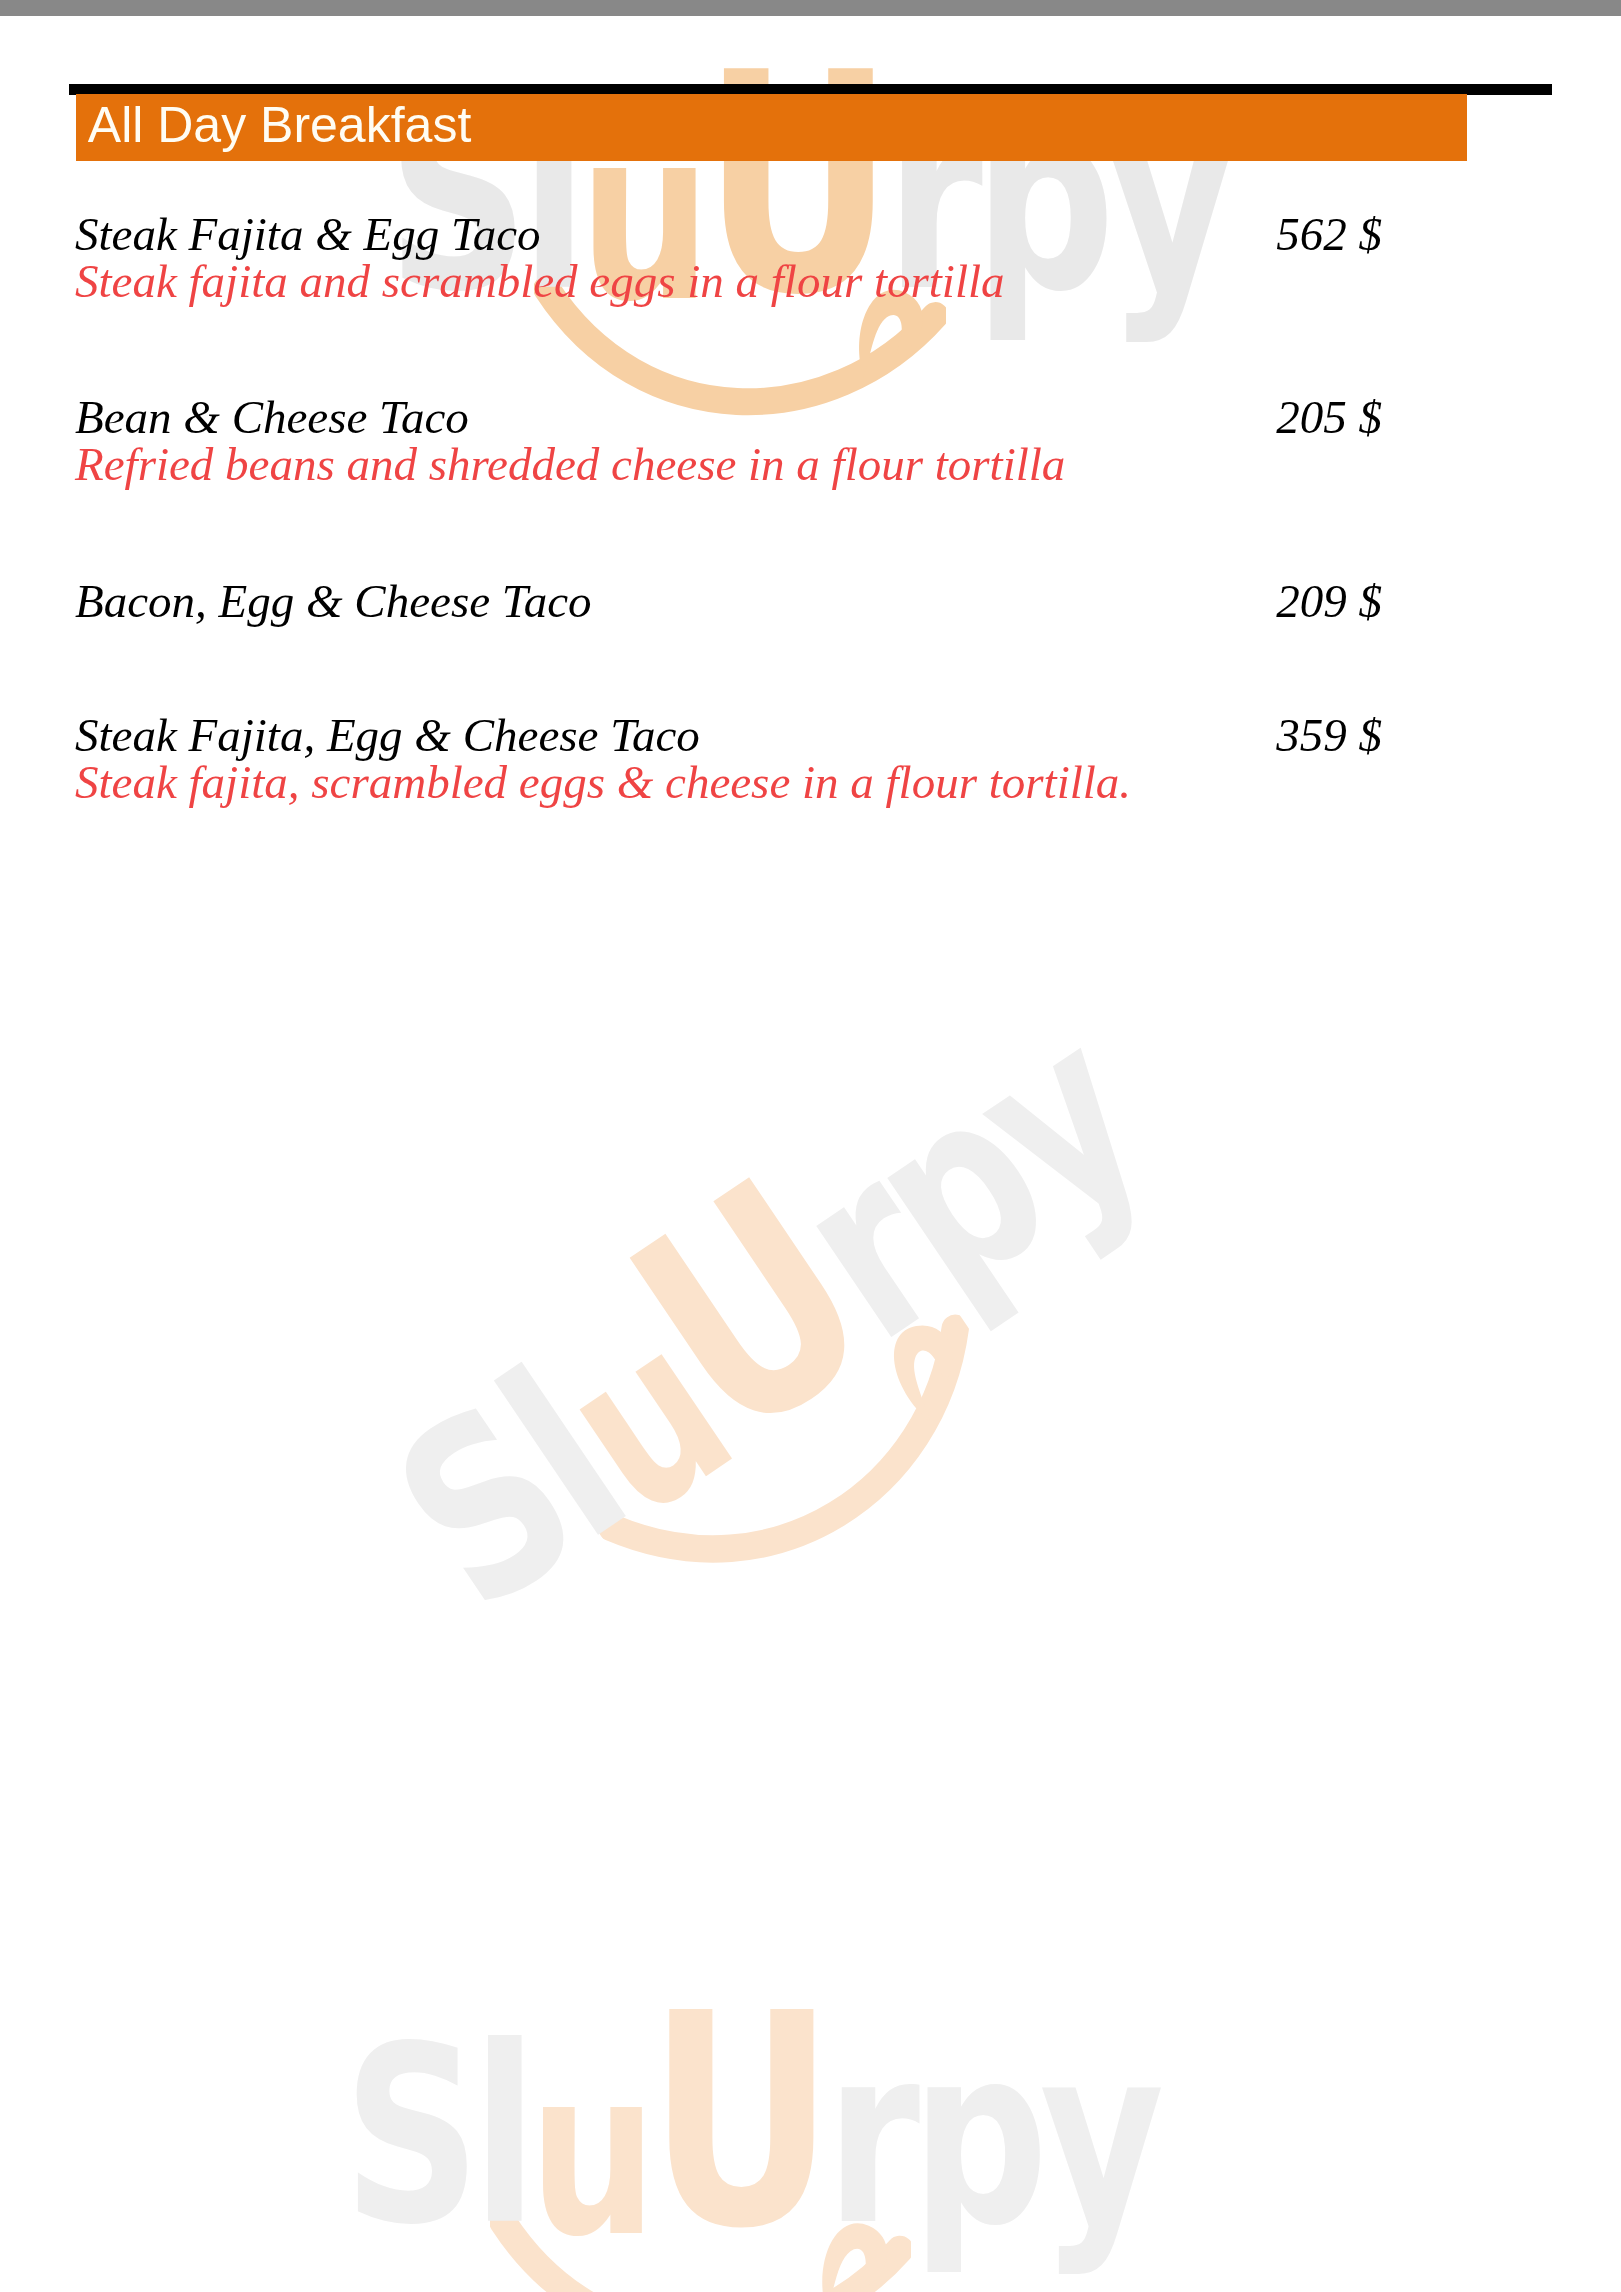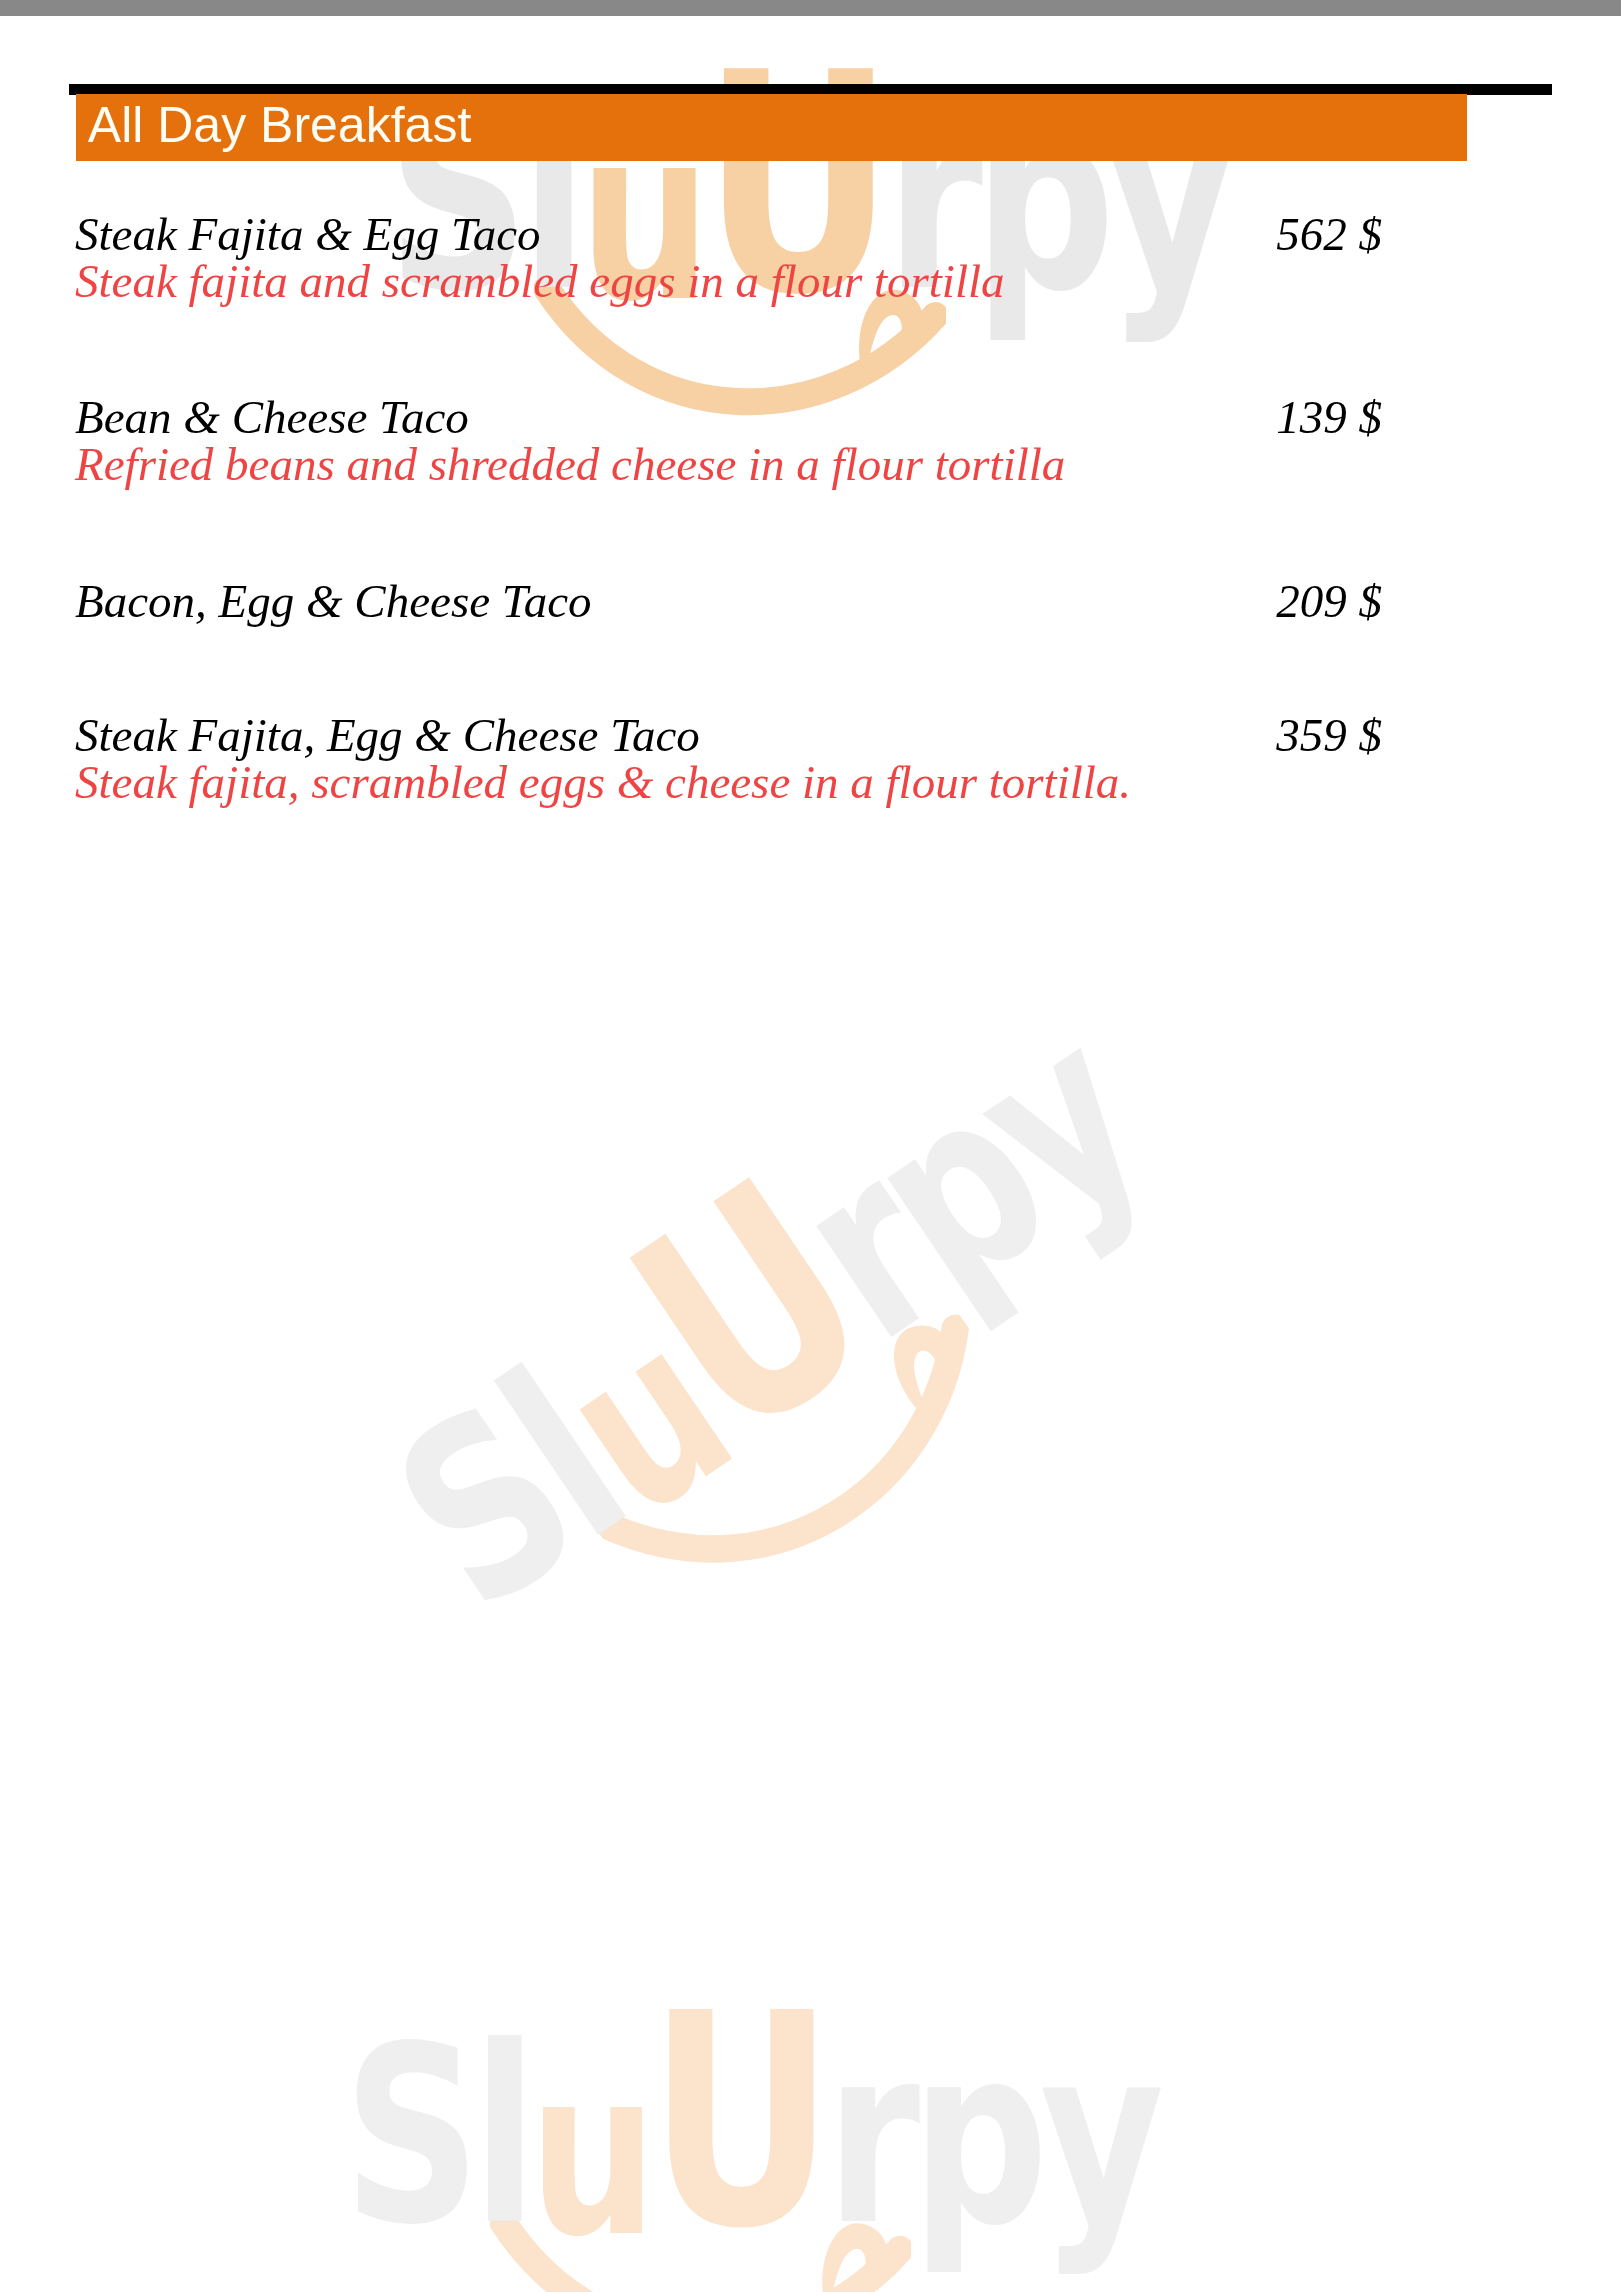--- a/index.html
+++ b/index.html
@@ -102,21 +102,21 @@
       <div class="item-row">
         <span class="item-name">Steak Fajita &amp; Egg Taco</span>
         <span class="item-price">562 $</span>
       </div>
       <div class="item-desc">Steak fajita and scrambled eggs in a flour tortilla</div>
     </div>
 
     <div class="item" style="top:366px;">
       <div class="item-row">
         <span class="item-name">Bean &amp; Cheese Taco</span>
-        <span class="item-price">139 $</span>
+        <span class="item-price">205 $</span>
       </div>
       <div class="item-desc">Refried beans and shredded cheese in a flour tortilla</div>
     </div>
 
     <div class="item" style="top:550px;">
       <div class="item-row">
         <span class="item-name">Bacon, Egg &amp; Cheese Taco</span>
         <span class="item-price">209 $</span>
       </div>
     </div>

